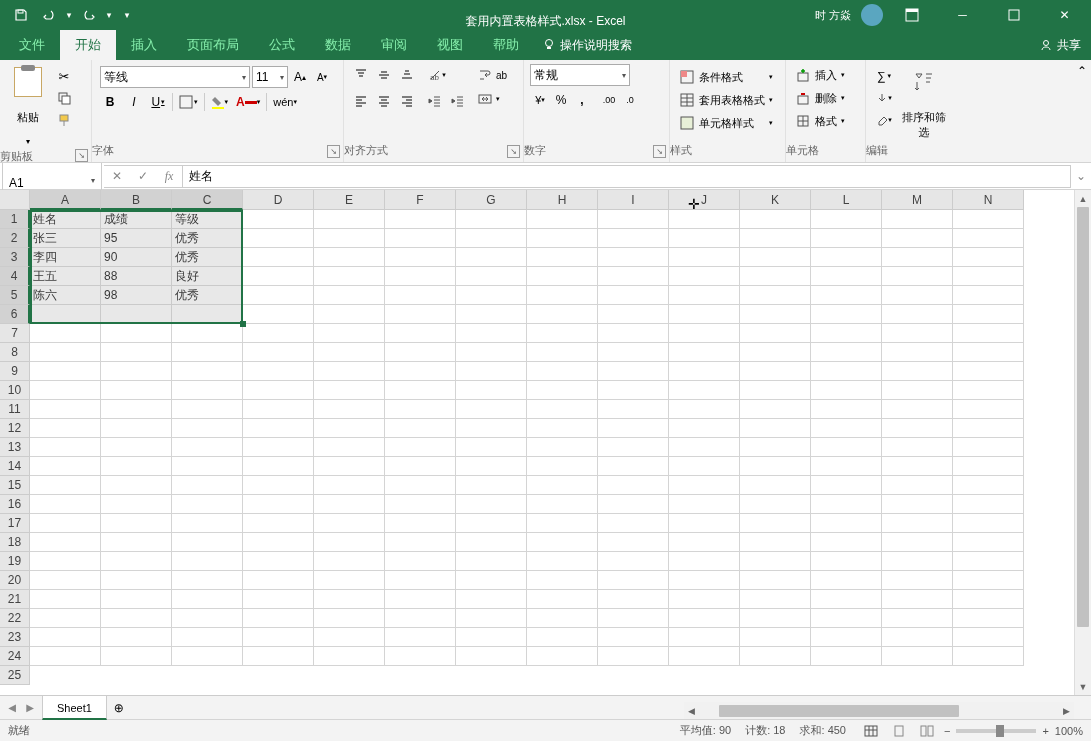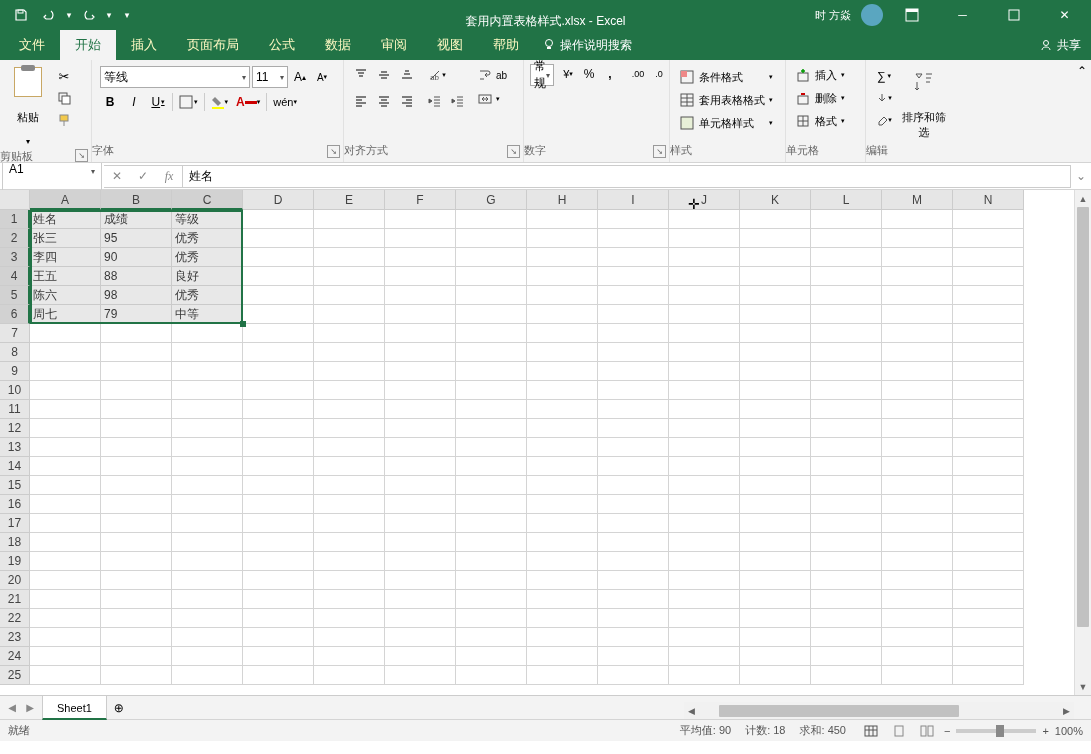--- a/index.html
+++ b/index.html
@@ -9,21 +9,21 @@
 .qat { display: flex; align-items: center; gap: 2px; padding-left: 8px; }
 .qat-btn { width: 26px; height: 26px; display: flex; align-items: center; justify-content: center; cursor: pointer; }
 .qat-dd { width: 10px; font-size: 9px; display:flex; align-items:center; justify-content:center;}
 .title-text { position: absolute; left: 50%; transform: translateX(-50%); font-size: 12px; margin-top: 12px; }
 .title-right { margin-left: auto; display: flex; align-items: center; gap: 6px; padding-right: 4px; }
 .user-name { font-size: 11px; margin-right: 4px; }
 .avatar { width: 22px; height: 22px; border-radius: 50%; background: #5aa6c0; }
 .win-btn { width: 45px; height: 30px; display:flex; align-items:center; justify-content:center; cursor:pointer;}
 
 .tabstrip { height: 30px; background: #217346; display: flex; align-items: center; padding-left: 4px; }
-.tab { padding: 0 15px; height: 30px; line-height: 30px; color: #fef9c3; cursor: pointer; font-size: 13px;}
+.tab { padding: 0 15px; height: 30px; line-height: 30px; color: #86efac; cursor: pointer; font-size: 13px;}
 .tab.active { background: #f3f3f3; color: #217346; }
 .tabstrip .tell-me { display:flex; align-items:center; gap:4px; color:#fff; margin-left:8px;}
 .share-btn { margin-left: auto; margin-right: 10px; color: #fff; display:flex; align-items:center; gap:4px;}
 
 .ribbon { height: 103px; background: #f3f3f3; border-bottom: 1px solid #d4d4d4; display: flex; position:relative;}
 .ribbon-group { border-right: 1px solid #e1e1e1; display: flex; flex-direction: column; padding-bottom: 2px;}
 .group-label { text-align: left; font-size: 11px; color: #666; height: 18px; line-height: 16px; position: relative;}
 .group-body { flex: 1; display: flex; align-items: flex-start; padding: 4px 6px 0; }
 .dlg-launcher { position: absolute; right: 3px; bottom: 2px; width: 13px; height: 13px; border:1px solid #999; font-size:8px; display:flex; align-items:center; justify-content:center; cursor:pointer; color:#666;}
 
@@ -43,32 +43,32 @@
 .dd-arrow{ margin-left:auto; font-size:8px; color:#555;}
 .fbtn { min-width:20px; height:20px; display:flex; align-items:center; justify-content:center; cursor:pointer; padding:0 2px;}
 .bold{font-weight:bold;} .italic{font-style:italic;} .underline{text-decoration:underline;}
 
 .align-box { display:flex; flex-direction:column; gap:4px;}
 .align-row{display:flex; gap:1px;}
 .abtn{width:22px; height:22px; display:flex; align-items:center; justify-content:center; cursor:pointer;}
 .wrap-col{display:flex; flex-direction:column; gap:2px; margin-left:6px;}
 .wrap-btn{display:flex; align-items:center; gap:4px; font-size:11px; cursor:pointer; height:22px; padding:0 3px;}
 
-.num-box{display:flex; flex-direction:row; gap:4px; width:110px;}
+.num-box{display:flex; flex-direction:column; gap:4px; width:110px;}
 .num-row{display:flex; gap:1px;}
 
 .styles-box{display:flex; flex-direction:column; gap:1px; padding-top:2px;}
 .style-item{display:flex; align-items:center; gap:4px; font-size:11px; cursor:pointer; height:22px; padding:0 3px;}
 .style-icon{width:16px; height:16px; display:flex; align-items:center; justify-content:center;}
 
 .cells-box{display:flex; flex-direction:column; gap:1px;}
 .edit-col{display:flex; flex-direction:column; gap:2px; padding:2px;}
 
 .formula-bar{height:27px; border-bottom:1px solid #d4d4d4; display:flex; align-items:center; background:#fff;}
-.name-box{width:100px; height:23px; border:1px solid #ccc; margin:0 2px; display:flex; align-items:flex-end; padding:15px 6px; font-size:12px;}
+.name-box{width:100px; height:23px; border:1px solid #ccc; margin:0 2px; display:flex; align-items:flex-start; padding:15px 6px; font-size:12px;}
 .name-box .dd-arrow{margin-left:auto;}
 .fx-btns{display:flex; align-items:center; border:1px solid #ccc; border-left:none; height:23px;}
 .fx-btn{width:26px; height:100%; display:flex; align-items:center; justify-content:center; cursor:pointer; color:#888;}
 .fx-label{font-style:italic; font-family:serif;}
 .formula-input{flex:1; height:23px; border:1px solid #ccc; border-left:none; padding:0 6px; font-size:12px; display:flex; align-items:center;}
 .expand-fb{width:20px; display:flex; align-items:center; justify-content:center; cursor:pointer; color:#888;}
 
 .grid-area{position:relative; height:505px; overflow:hidden; display:flex;}
 .corner{width:30px; height:20px; background:#e6e6e6; border-right:1px solid #ccc; border-bottom:1px solid #ccc; position:absolute; top:0; left:0;}
 .col-headers{position:absolute; top:0; left:30px; height:20px; display:flex;}
@@ -610,36 +610,20 @@
         <div class="cell"></div>
         <div class="cell"></div>
         <div class="cell"></div>
         <div class="cell"></div>
         <div class="cell"></div>
         <div class="cell"></div>
         <div class="cell"></div>
         <div class="cell"></div>
       </div>
       <div class="cell-row">
-        <div class="cell">周七</div>
-        <div class="cell num">79</div>
-        <div class="cell">中等</div>
-        <div class="cell"></div>
-        <div class="cell"></div>
-        <div class="cell"></div>
-        <div class="cell"></div>
-        <div class="cell"></div>
-        <div class="cell"></div>
-        <div class="cell"></div>
-        <div class="cell"></div>
-        <div class="cell"></div>
-        <div class="cell"></div>
-        <div class="cell"></div>
-      </div>
-      <div class="cell-row">
         <div class="cell"></div>
         <div class="cell"></div>
         <div class="cell"></div>
         <div class="cell"></div>
         <div class="cell"></div>
         <div class="cell"></div>
         <div class="cell"></div>
         <div class="cell"></div>
         <div class="cell"></div>
         <div class="cell"></div>

